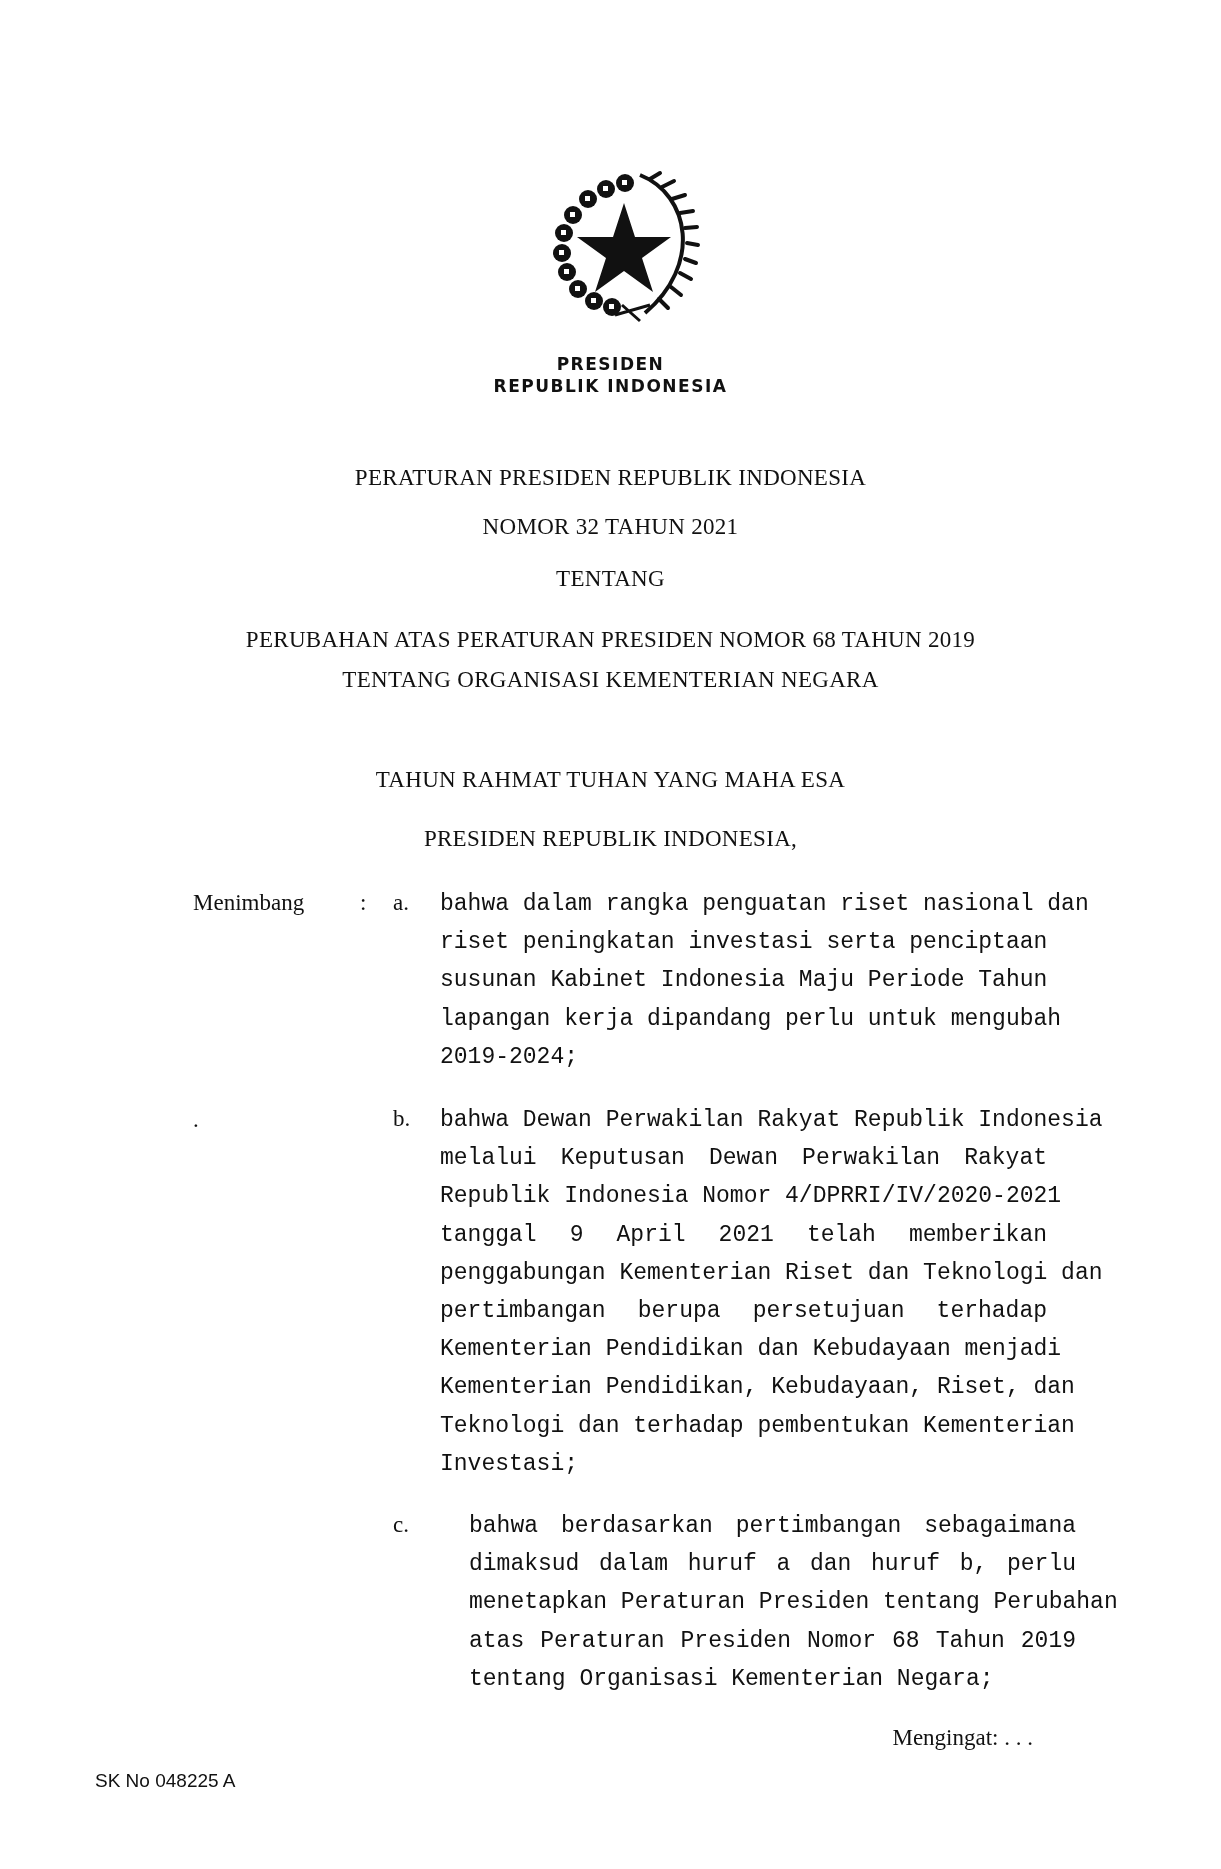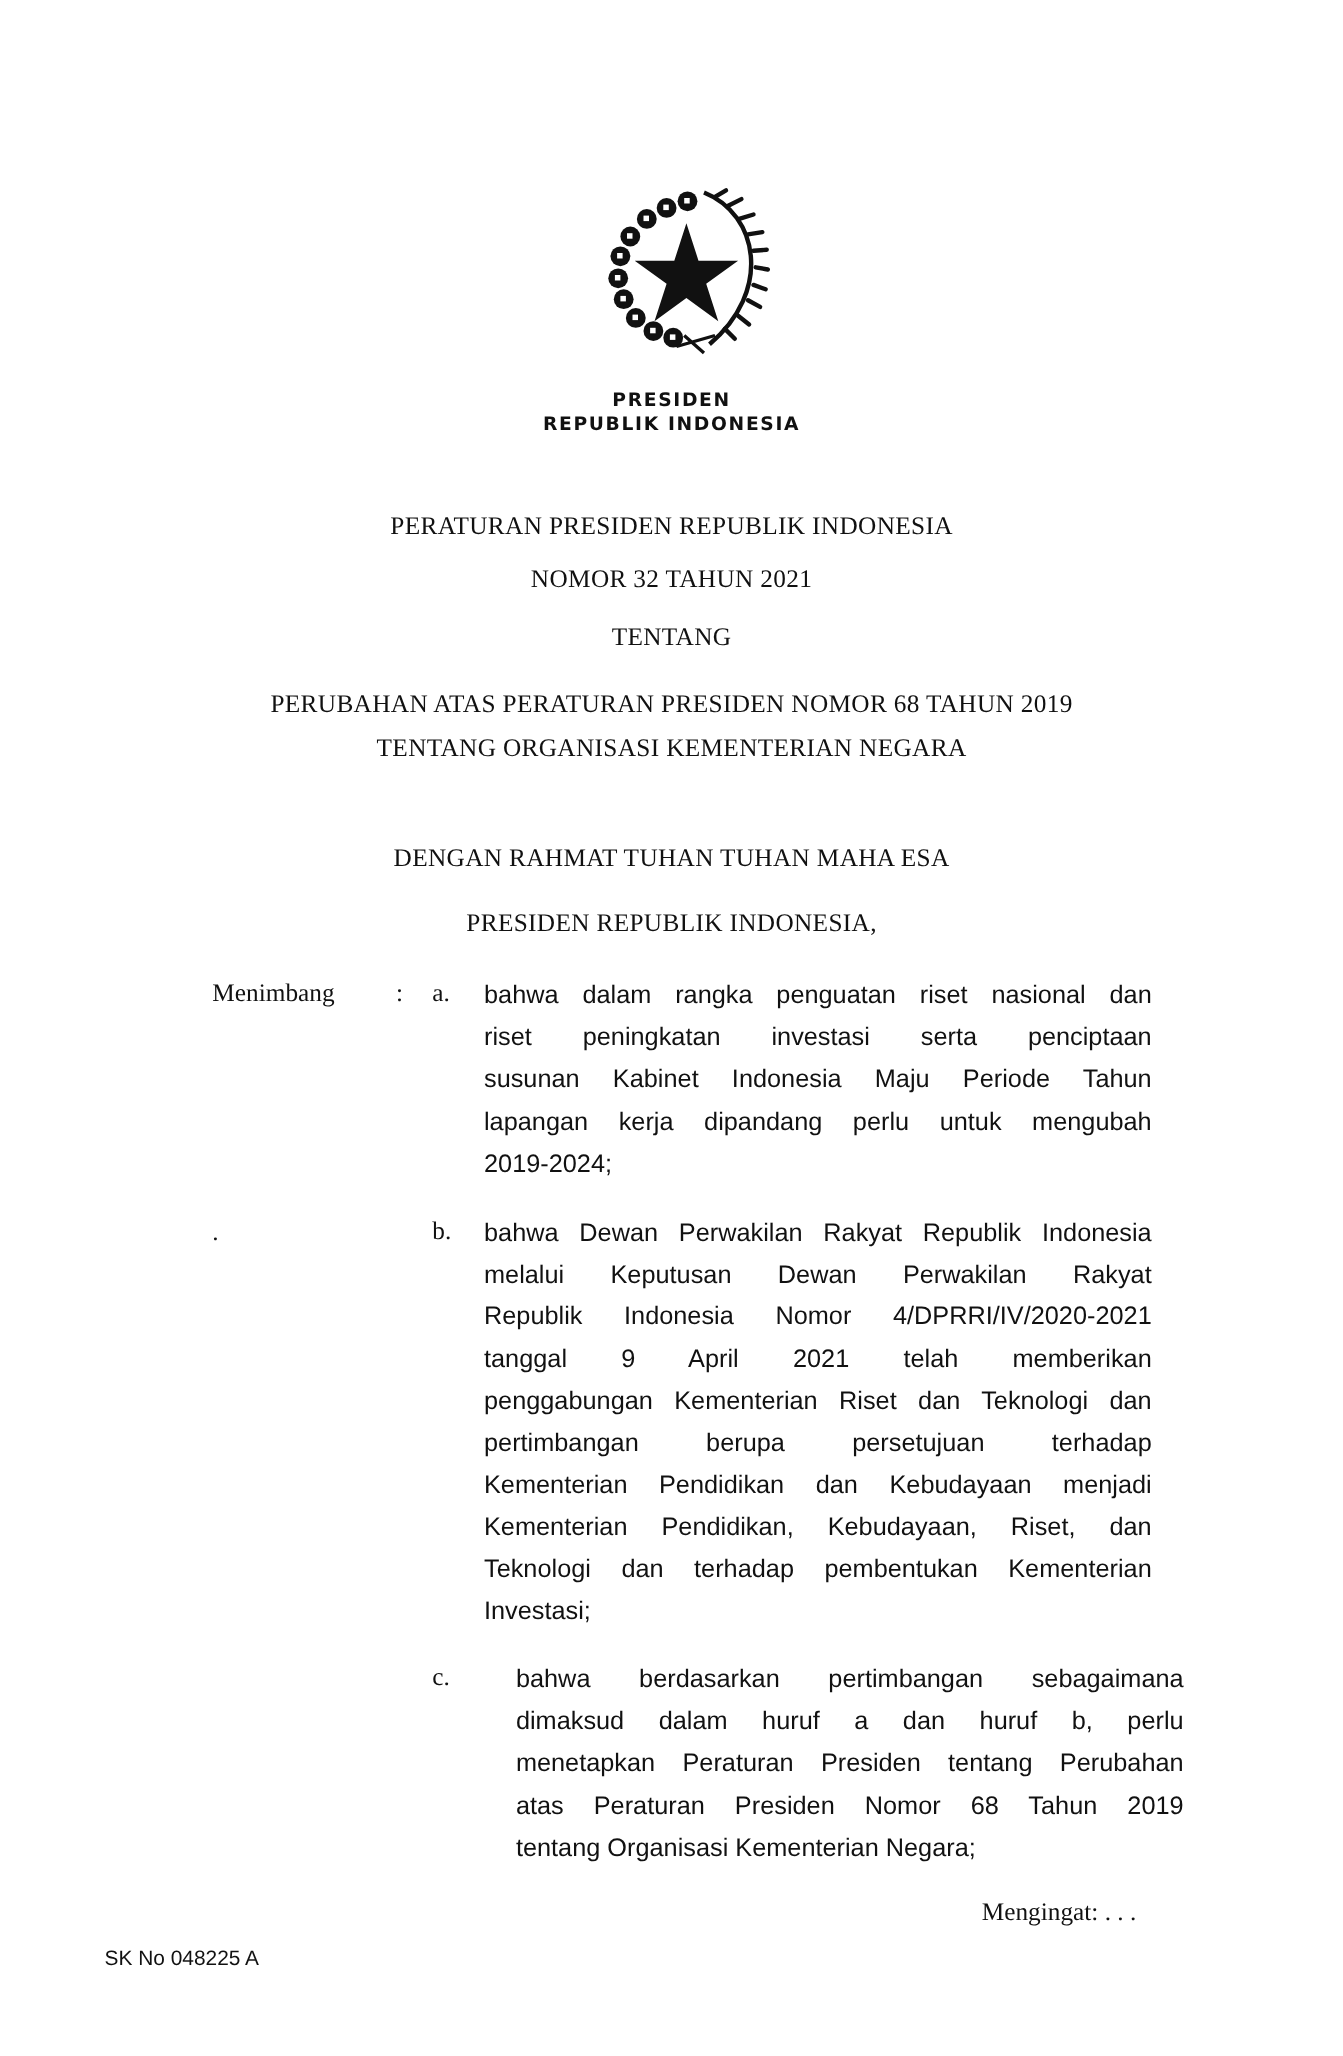--- a/index.html
+++ b/index.html
@@ -1,21 +1,21 @@
 <!DOCTYPE html>
 <html><head>
 <meta charset="utf-8">
 <style>
   html, body { margin:0; padding:0; background:#ffffff; }
   body { width:1221px; height:1869px; position:relative; overflow:hidden; color:#111; font-family:"DejaVu Serif", "Liberation Serif", serif; }
   .emblem { position:absolute; left:540px; top:165px; width:165px; height:165px; }
   .kop { position:absolute; left:0; width:1221px; text-align:center; font-family:"DejaVu Sans", "Liberation Sans", sans-serif; font-weight:bold; font-size:17px; letter-spacing:1.5px; }
   .ctr { position:absolute; left:0; width:1221px; text-align:center; font-family:"Liberation Serif", serif; font-size:23px; letter-spacing:0.3px; }
   .lbl { position:absolute; font-family:"Liberation Serif", serif; font-size:23px; }
-  .item-text { position:absolute; left:440px; width:607px; font-family:Liberation Sans, sans-serif; font-size:23px; line-height:38.2px; text-align:justify; }
+  .item-text { position:absolute; left:440px; width:607px; font-family:Liberation Mono, monospace; font-size:23px; line-height:38.2px; text-align:justify; }
   .item-text .line { display:block; text-align:justify; text-align-last:justify; height:38.2px; white-space:nowrap; }
   .item-text .line.last { text-align-last:left; }
   .footer-sk { position:absolute; left:95px; top:1770px; font-family:"Liberation Sans", sans-serif; font-size:19px; }
   .mengingat { position:absolute; right:188px; top:1725px; font-family:"Liberation Serif", serif; font-size:23px; }
 </style>
 </head>
 <body>
 
 <div class="emblem">
   <svg width="165" height="165" viewBox="0 0 165 165">
@@ -66,21 +66,21 @@
 
 <div class="kop" style="top:354px;">PRESIDEN</div>
 <div class="kop" style="top:376px;">REPUBLIK INDONESIA</div>
 
 <div class="ctr" style="top:465px;">PERATURAN PRESIDEN REPUBLIK INDONESIA</div>
 <div class="ctr" style="top:514px;">NOMOR 32 TAHUN 2021</div>
 <div class="ctr" style="top:566px;">TENTANG</div>
 <div class="ctr" style="top:627px;">PERUBAHAN ATAS PERATURAN PRESIDEN NOMOR 68 TAHUN 2019</div>
 <div class="ctr" style="top:667px;">TENTANG ORGANISASI KEMENTERIAN NEGARA</div>
 
-<div class="ctr" style="top:767px;">DENGAN RAHMAT TUHAN TUHAN MAHA ESA</div>
+<div class="ctr" style="top:767px;">TAHUN RAHMAT TUHAN YANG MAHA ESA</div>
 <div class="ctr" style="top:826px;">PRESIDEN REPUBLIK INDONESIA,</div>
 
 <div class="lbl" style="left:193px; top:890px;">Menimbang</div>
 <div class="lbl" style="left:360px; top:890px;">:</div>
 
 <div class="lbl" style="left:393px; top:890px;">a.</div>
 <div class="item-text" style="top:885px;">
   <span class="line">bahwa dalam rangka penguatan riset nasional dan</span>
   <span class="line">riset peningkatan investasi serta penciptaan</span>
   <span class="line">susunan Kabinet Indonesia Maju Periode Tahun</span>

